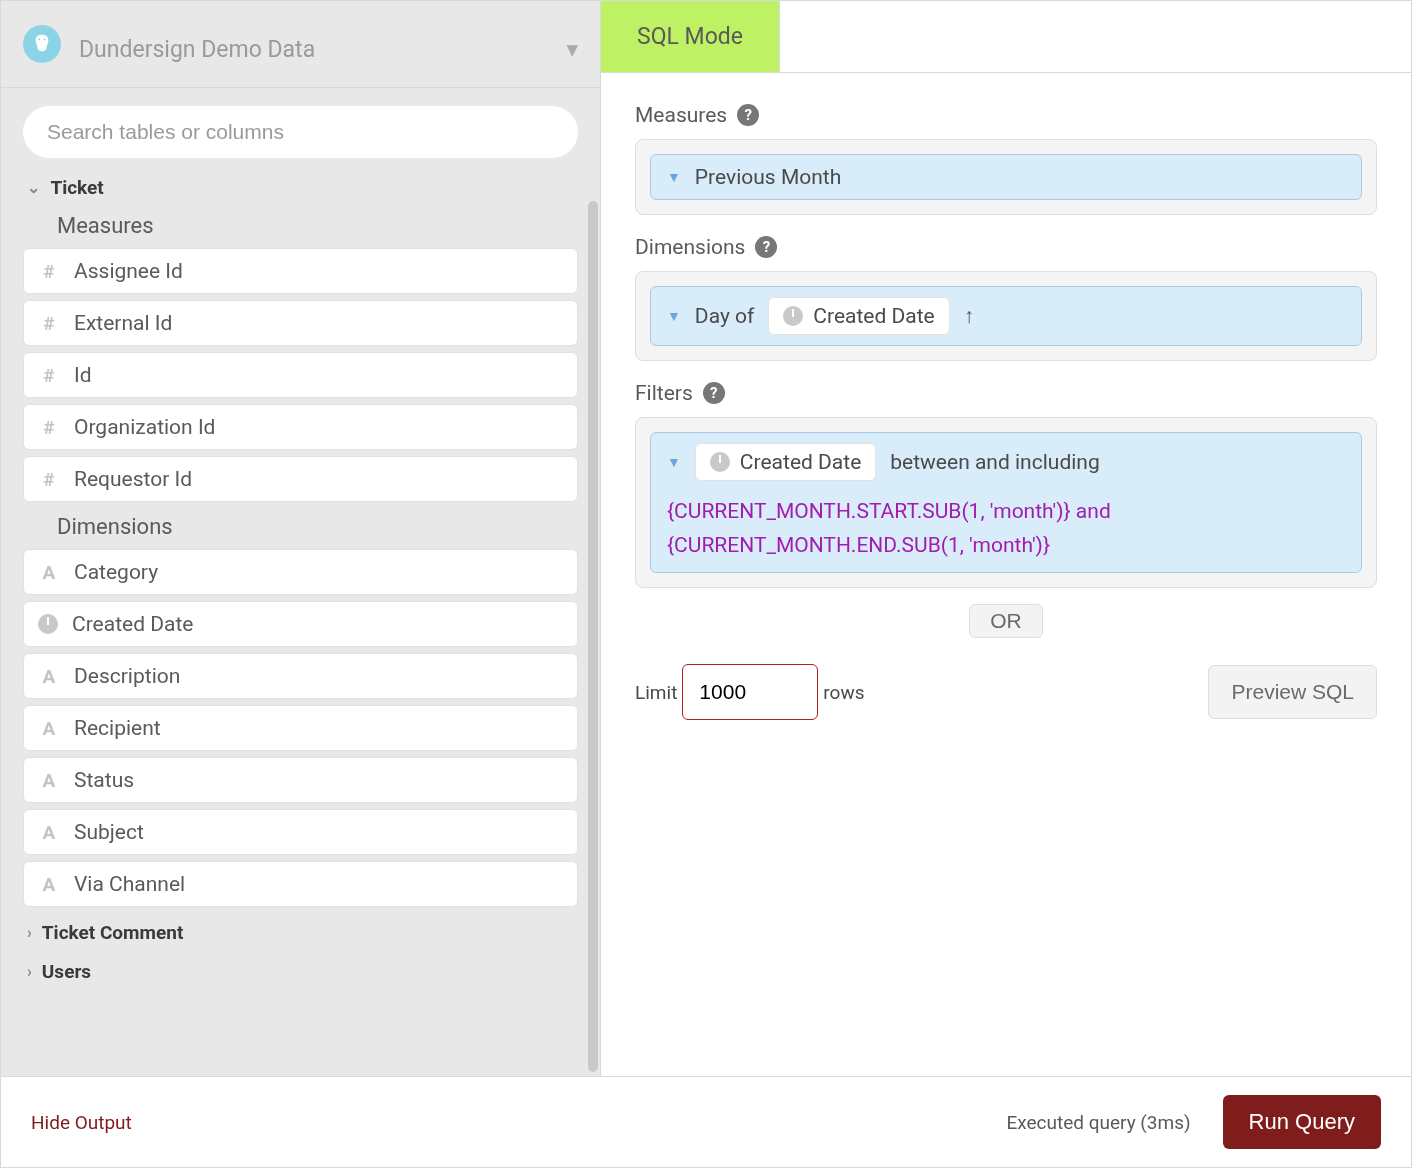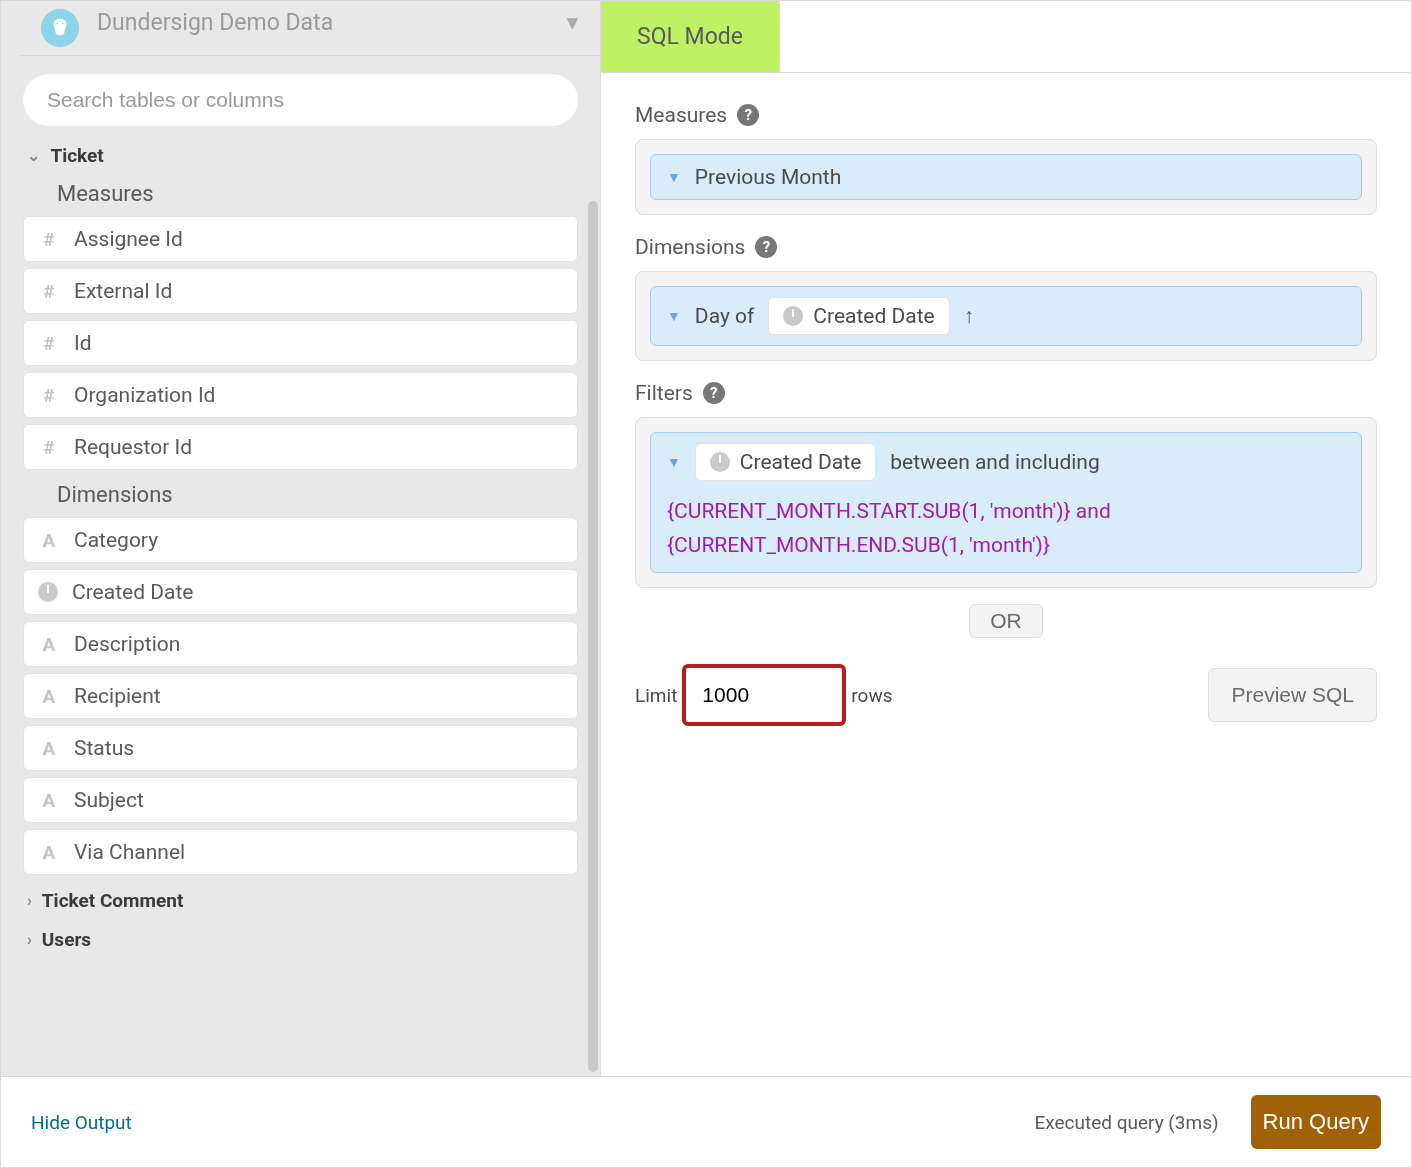--- a/index.html
+++ b/index.html
@@ -29,26 +29,25 @@
 .sidebar {
   width: 600px;
   background: #e8e8e8;
   display: flex;
   flex-direction: column;
   border-right: 1px solid #d9d9d9;
   position: relative;
 }
 .ds-header {
   display: flex;
-  align-items: flex-start;
-  padding: 8px 22px;
+  align-items: flex-end;
+  padding: 24px 22px;
   border-bottom: 1px solid #d9d9d9;
   color: #9a9a9a;
   font-size: 23px;
-  margin-left: 18px;
 }
 .pg-icon {
   width: 38px; height: 38px;
   background: #8bd4e7;
   border-radius: 50%;
   color: #fff;
   display: flex; align-items: center; justify-content: center;
   font-size: 22px; font-weight: 600;
   margin-right: 18px;
 }
@@ -226,25 +225,25 @@
   color: #6a6a6a;
   cursor: pointer;
 }
 .limit-row {
   display: flex;
   align-items: center;
   gap: 5px;
   margin-top: 26px;
 }
 .limit-input {
-  border: 4px solid #b91c1c;
+  border: 1px solid #b91c1c;
   border-radius: 6px;
   padding: 15px 16px;
   font-size: 21px;
-  width: 164px;
+  width: 136px;
 }
 .limit-row .spacer { flex: 1; }
 .preview-btn {
   background: #f3f3f3;
   border: 1px solid #dedede;
   border-radius: 6px;
   padding: 14px 22px;
   font-size: 21px;
   color: #6a6a6a;
   cursor: pointer;
@@ -252,29 +251,29 @@
 
 .footer {
   display: flex;
   align-items: center;
   padding: 18px 30px;
   border: 1px solid #d9d9d9;
   background: #fff;
 }
 .footer .status { margin-left: auto; margin-right: 32px; color: #5a5a5a; }
 .run-btn {
-  background: #a16207;
+  background: #7f1d1d;
   color: #fff;
   border: none;
   border-radius: 6px;
-  padding: 14px 12px;
+  padding: 14px 26px;
   font-size: 22px;
   cursor: pointer;
 }
-.hide-output { cursor: pointer; color: #0369a1; }
+.hide-output { cursor: pointer; color: #7f1d1d; }
 </style>
 </head>
 <body>
 
 <div class="app">
   <div class="main">
 
     <aside class="sidebar">
       <div class="ds-header">
         <span class="pg-icon">

